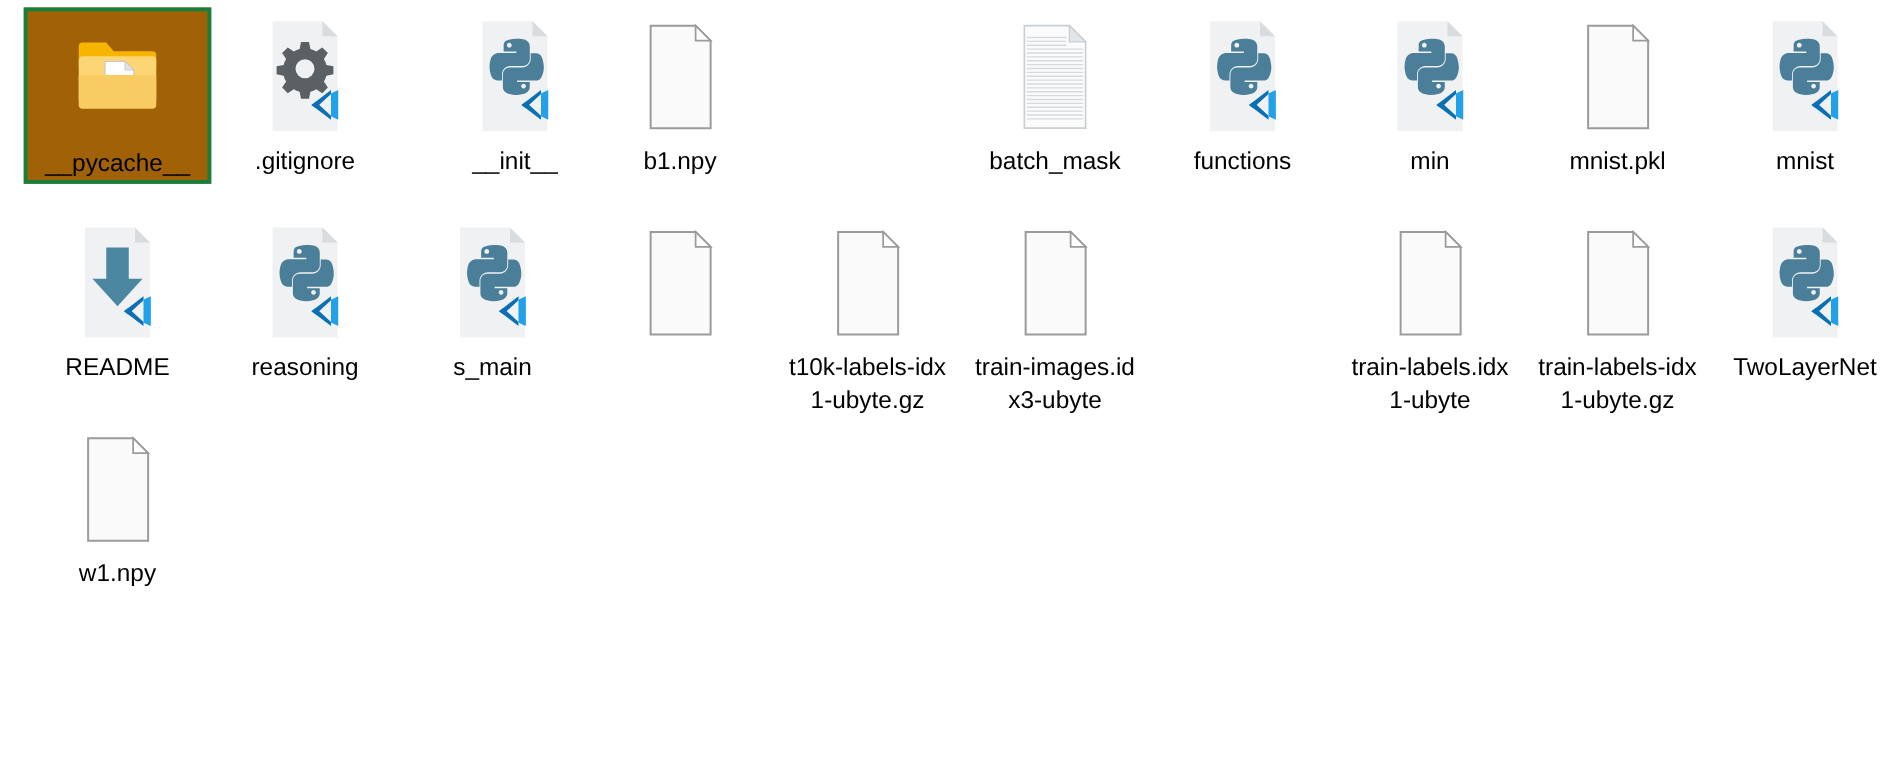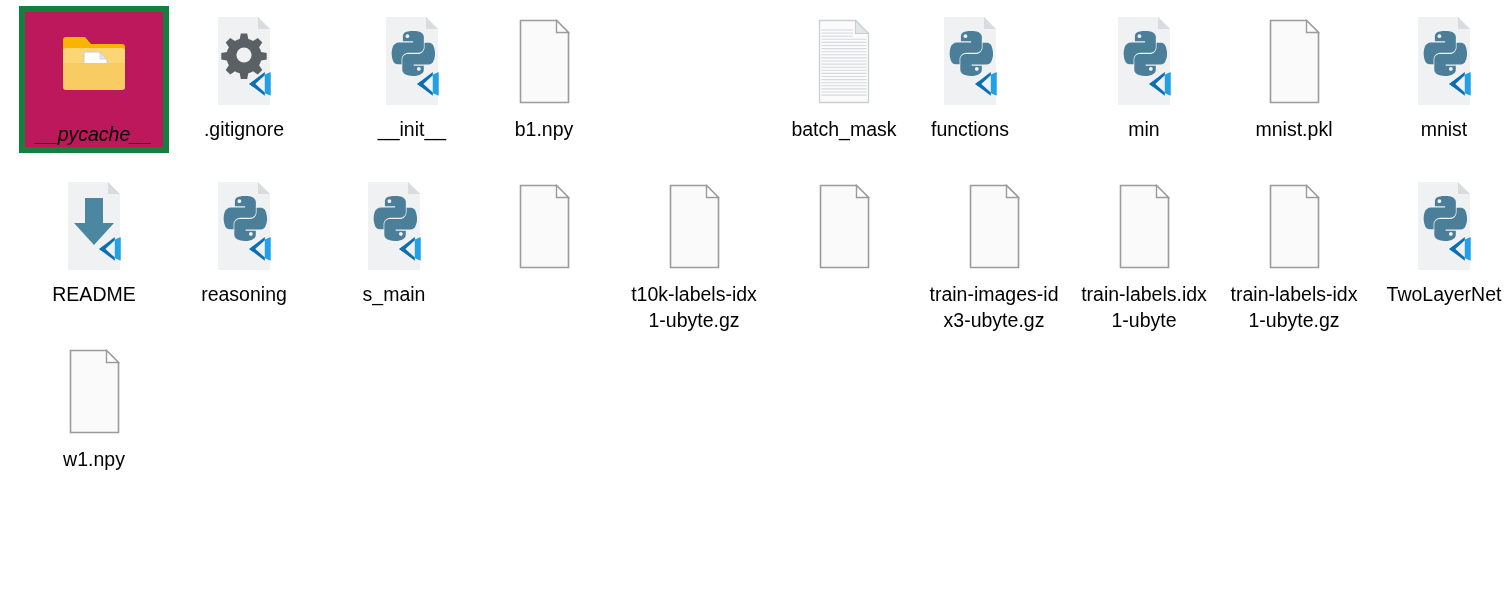--- a/index.html
+++ b/index.html
@@ -26,23 +26,22 @@
     width: 150px;
     box-sizing: border-box;
     display: flex;
     flex-direction: column;
     align-items: center;
     padding-top: 6px;
     border: 1px solid transparent;
     background: transparent;
   }
   .file-item.selected {
-    border: 6px solid #15803d;
-    background: #be185d;
-    font-style: italic;
+    border: 3px solid #15803d;
+    background: #a16207;
   }
 
   .icon-box {
     width: 72px;
     height: 96px;
     position: relative;
     display: block;
   }
   .icon-box svg {
     display: block;
@@ -157,21 +156,21 @@
           <line x1="13.5" y1="69.7" x2="58.5" y2="69.7" stroke="#d6dade" stroke-width="1.1"></line>
           <line x1="13.5" y1="72.80000000000001" x2="58.5" y2="72.80000000000001" stroke="#d6dade" stroke-width="1.1"></line>
           <line x1="13.5" y1="75.9" x2="58.5" y2="75.9" stroke="#d6dade" stroke-width="1.1"></line>
           <line x1="13.5" y1="79" x2="58.5" y2="79" stroke="#d6dade" stroke-width="1.1"></line>
           <line x1="13.5" y1="82.10000000000001" x2="58.5" y2="82.10000000000001" stroke="#d6dade" stroke-width="1.1"></line>
     <path d="M47.5 7.5 L60.5 20.5 H47.5 Z" fill="#e3e6e8" stroke="#c9cfd2" stroke-width="1.1"></path>
   </svg>
       </span>
       <div class="file-label">batch_mask</div>
     </div>
-    <div class="file-item" style="left: 895px; top: 6px; align-items: center;">
+    <div class="file-item" style="left: 919px; top: 6px; align-items: center;">
       <span class="icon-box">
         <svg viewBox="0 0 72 96" xmlns="http://www.w3.org/2000/svg">
 
   <path d="M10 4 H50 L62 16 V92 H10 Z" fill="#eff1f3"></path>
   <path d="M50 4 L62 16 H50 Z" fill="#d8dcdf"></path>
     <g transform="translate(16,18) scale(0.165)" fill="#4b7f99">
       <path d="M126.9 0.6c-10.6 0-20.7 0.9-29.6 2.5C70.9 7.7 66.1 17.9 66.1 36.7v24.9h61.7v7.8H43.1c-18.9 0-35.5 11.4-40.7 33C-3.6 127.1-3.8 142.5 2.4 169c4.6 19.3 15.6 33 34.5 33h21.2v-29.9c0-21.5 18.6-40.4 40.6-40.4h61.6c18.1 0 32.6-14.9 32.6-33.1V36.7c0-17.6-14.9-30.9-32.6-33.8C148.9 1.1 137.5 0.6 126.9 0.6z M93.6 19.5c6.4 0 11.6 5.3 11.6 11.8 0 6.5-5.2 11.7-11.6 11.7-6.4 0-11.6-5.2-11.6-11.7C82 24.8 87.2 19.5 93.6 19.5z"></path>
       <path d="M197.3 69.4v29.1c0 22.4-19 41.3-40.6 41.3H95.1c-17.8 0-32.6 15.2-32.6 33.1v62.1c0 17.7 15.4 28.1 32.6 33.1 20.6 6.1 40.4 7.2 65.1 0 16.4-4.8 32.6-14.3 32.6-33.1v-24.9h-61.5v-7.8h92.3c18.9 0 25.9-13.2 32.5-33 6.8-20.4 6.5-40 0-65.4-4.7-18.8-13.6-33-32.5-33H197.3z M162.7 217.9c6.4 0 11.6 5.2 11.6 11.7 0 6.5-5.2 11.8-11.6 11.8-6.4 0-11.6-5.3-11.6-11.8C151.1 223.1 156.3 217.9 162.7 217.9z"></path>
     </g>
 
@@ -323,30 +322,21 @@
       <div class="file-label">t10k-labels-idx1-ubyte.gz</div>
     </div>
     <div class="file-item" style="left: 769px; top: 171px;">
       <span class="icon-box">
         <svg viewBox="0 0 72 96" xmlns="http://www.w3.org/2000/svg">
 
   <path d="M12.5 7.5 H48.5 L60.5 19.5 V89.5 H12.5 Z" fill="#fafafa" stroke="#9b9b9b" stroke-width="1.6" stroke-linejoin="miter"></path>
   <path d="M48.5 7.5 L60.5 19.5 H48.5 Z" fill="#ffffff" stroke="#9b9b9b" stroke-width="1.4" stroke-linejoin="miter"></path>
   </svg>
       </span>
-    </div>
-    <div class="file-item" style="left: 919px; top: 171px;">
-      <span class="icon-box">
-        <svg viewBox="0 0 72 96" xmlns="http://www.w3.org/2000/svg">
-
-  <path d="M12.5 7.5 H48.5 L60.5 19.5 V89.5 H12.5 Z" fill="#fafafa" stroke="#9b9b9b" stroke-width="1.6" stroke-linejoin="miter"></path>
-  <path d="M48.5 7.5 L60.5 19.5 H48.5 Z" fill="#ffffff" stroke="#9b9b9b" stroke-width="1.4" stroke-linejoin="miter"></path>
-  </svg>
-      </span>
-      <div class="file-label">train-images-idx3-ubyte.gz</div>
+      <div class="file-label">train-images.idx3-ubyte</div>
     </div>
     <div class="file-item" style="left: 1069px; top: 171px;">
       <span class="icon-box">
         <svg viewBox="0 0 72 96" xmlns="http://www.w3.org/2000/svg">
 
   <path d="M12.5 7.5 H48.5 L60.5 19.5 V89.5 H12.5 Z" fill="#fafafa" stroke="#9b9b9b" stroke-width="1.6" stroke-linejoin="miter"></path>
   <path d="M48.5 7.5 L60.5 19.5 H48.5 Z" fill="#ffffff" stroke="#9b9b9b" stroke-width="1.4" stroke-linejoin="miter"></path>
   </svg>
       </span>
       <div class="file-label">train-labels.idx1-ubyte</div>

